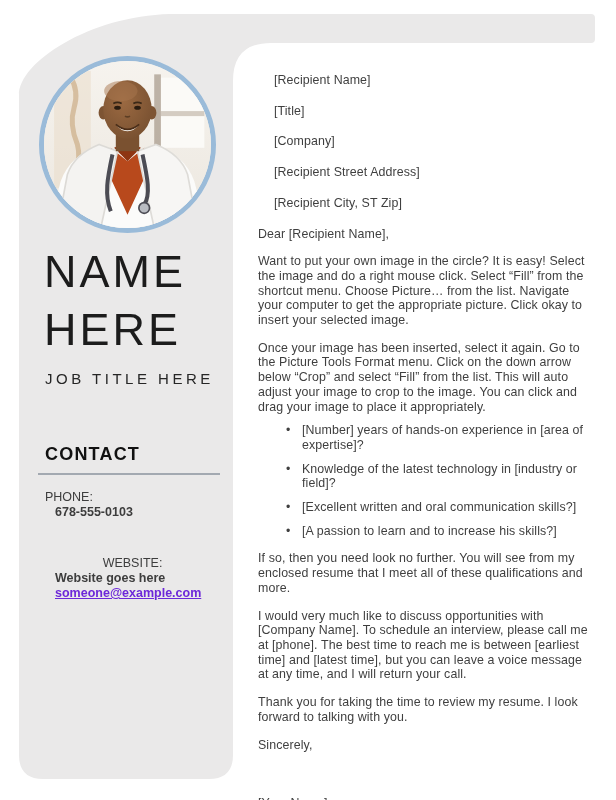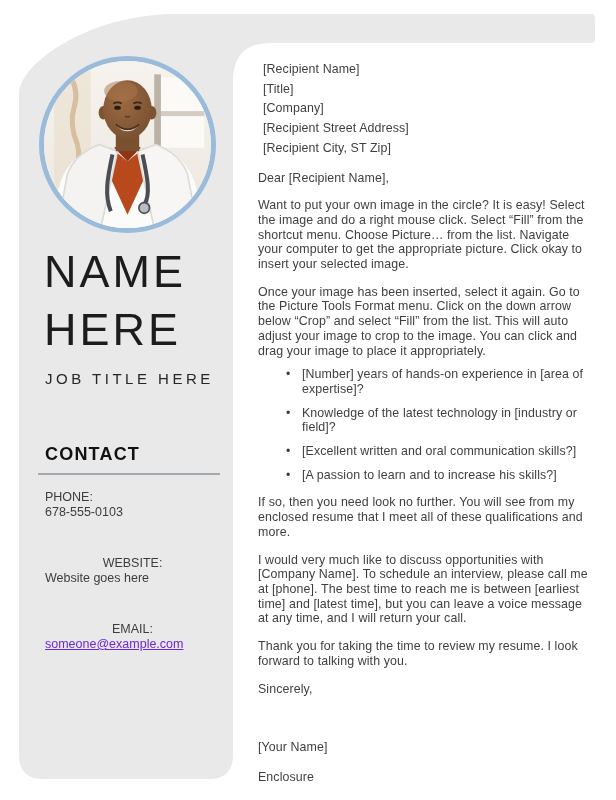--- a/index.html
+++ b/index.html
@@ -14,30 +14,30 @@
 
   
   .name-block{position:absolute;left:44px;top:243px;color:#1c1c1c;
               font-size:45px;line-height:58px;letter-spacing:3px;font-weight:400;}
   .job-title{position:absolute;left:45px;top:370px;color:#262626;
              font-size:15px;letter-spacing:3.5px;font-weight:400;}
   .contact{position:absolute;left:38px;top:444px;width:182px;color:#3d3d3d;font-size:12.5px;}
   .contact .heading{color:#111;font-weight:bold;font-size:18px;letter-spacing:1.2px;margin-left:7px;}
   .contact .rule{height:2px;background:#a3a9b1;margin-top:8px;}
   .contact .row-label{margin:0 0 0 7px;line-height:15px;}
-  .contact .row-value{margin:0 0 0 7px;line-height:15px;}
+  .contact .row-value{margin:0 0 0 17px;line-height:15px;font-weight:bold;}
   .gap-lg{margin-top:36px !important;text-align:center;}
   .gap-sm{margin-top:15px !important;}
   .email-link{color:#6d28d9;text-decoration:underline;}
 
   
   .letter{position:absolute;left:258px;top:57px;width:336px;color:#3f3f3f;
           font-size:12.4px;line-height:14.7px;letter-spacing:0.1px;}
   .letter p{margin:13px 0 0 0;}
-  .letter .recip div{margin:5px;}
+  .letter .recip div{margin:16px;}
   .letter .salutation{margin-top:15px;}
   .bullet-row{display:flex;margin-top:9px;}
   .bullet-row .marker{width:16px;margin-left:28px;flex:none;}
   .bullet-row .btext{flex:1;}
   .sig-name{margin-top:44px !important;}
   .enclosure{margin-top:15px !important;}
 </style>
 </head>
 <body>
 
@@ -105,21 +105,20 @@
   </div>
   <div class="job-title">JOB TITLE HERE</div>
 
   <div class="contact">
     <div class="heading">CONTACT</div>
     <div class="rule"></div>
     <div class="row-label gap-sm">PHONE:</div>
     <div class="row-value">678-555-0103</div>
     <div class="row-label gap-lg">WEBSITE:</div>
     <div class="row-value">Website goes here</div>
-    <div class="row-label gap-lg">EMAIL:</div>
     <div class="row-value"><a href="#" class="email-link">someone@example.com</a></div>
   </div>
 
   <div class="letter">
     <div class="recip">
       <div>[Recipient Name]</div>
       <div>[Title]</div>
       <div>[Company]</div>
       <div>[Recipient Street Address]</div>
       <div>[Recipient City, ST Zip]</div>

